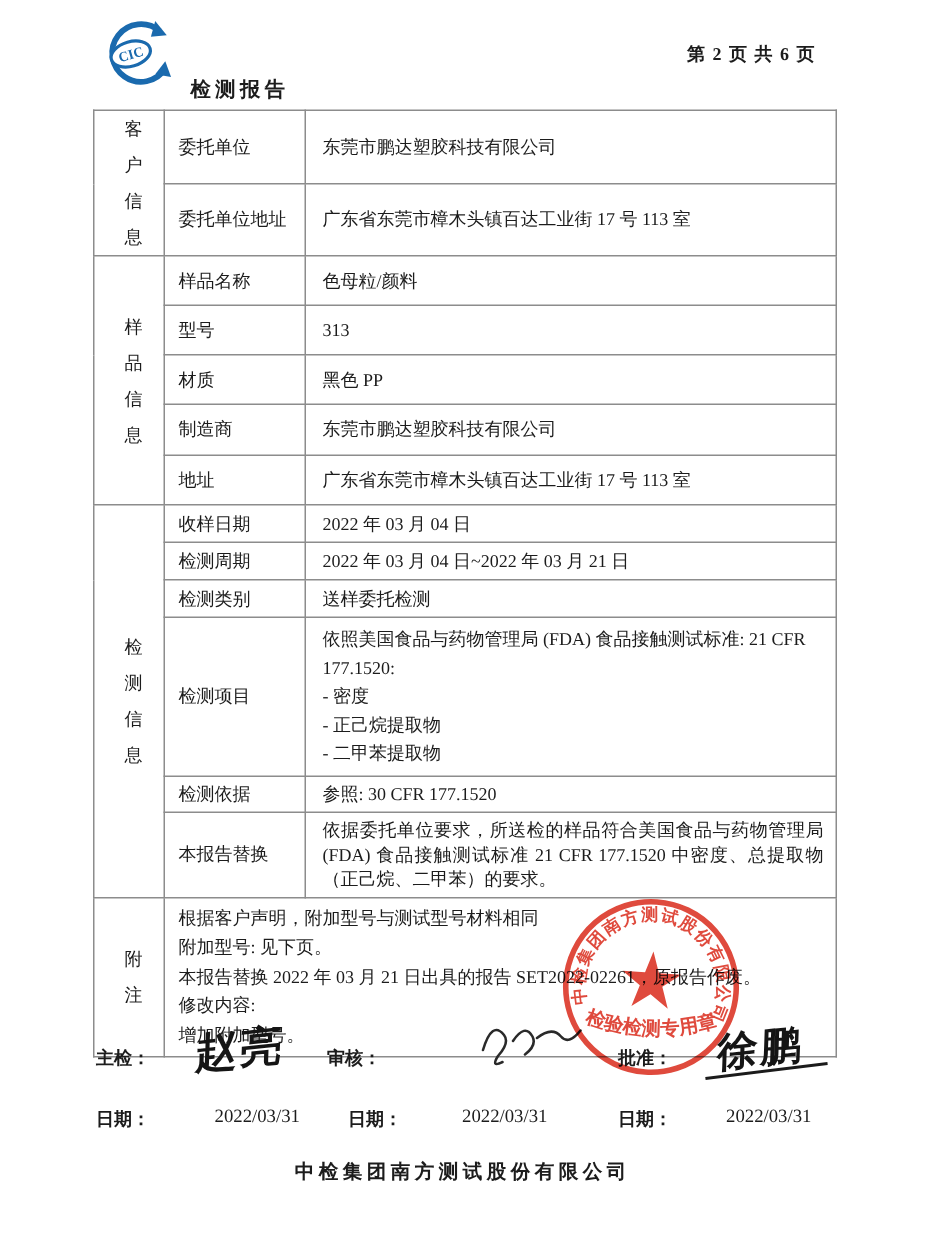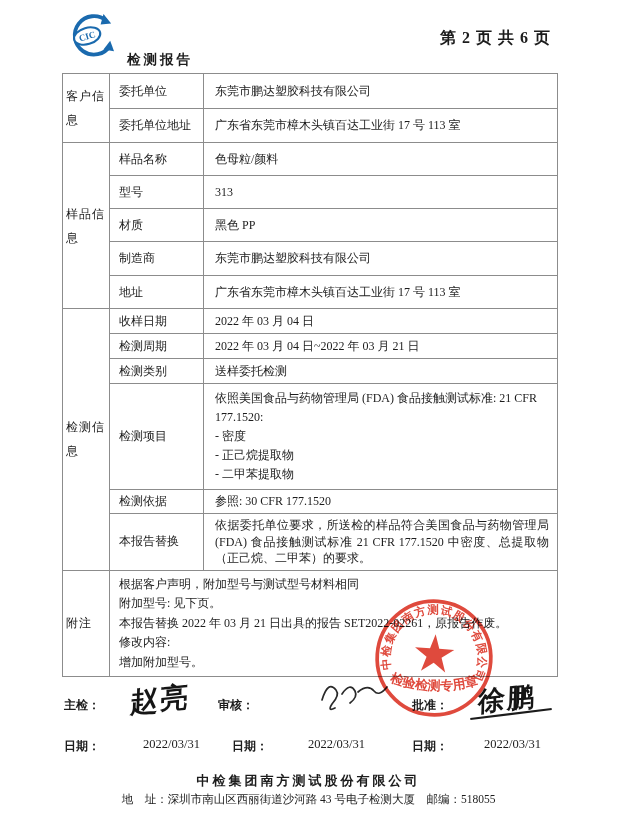--- a/index.html
+++ b/index.html
@@ -10,32 +10,32 @@
     background: #ffffff;
     font-family: "Liberation Serif", "DejaVu Serif", serif;
     color: #1c1c1c;
     overflow: hidden;
   }
 
   
   .hdr-logo { position:absolute; left:60px; top:12px; width:62px; height:48px; }
   .hdr-title { position:absolute; left:127px; top:27px; font-size:13.5px; font-weight:bold; letter-spacing:3px;margin-top:24px; }
   .hdr-no { position:absolute; left:231px; top:28px; font-size:12px; font-weight:bold; }
-  .hdr-page { position:absolute; left:440px; top:28px; font-size:16px; font-weight:bold; letter-spacing:1px;text-align:right; }
+  .hdr-page { position:absolute; left:458px; top:28px; font-size:12px; font-weight:bold; letter-spacing:1px;text-align:right; }
 
   
   table.report {
     position:absolute; left:62px; top:73px; width:495px;
     border-collapse:collapse; table-layout:fixed; font-size:12px;
   }
   table.report td { border:1px solid #8c8c8c; vertical-align:middle; }
   .col-group { width:47px; }
   .col-label { width:94px; }
   .col-value { width:354px; }
-  .group-cell { text-align:left; padding:0 3px; line-height:24px; letter-spacing:1px; }
+  .group-cell { text-align:right; padding:0 13px; line-height:24px; letter-spacing:1px; }
   .label-cell { padding:2px 4px 2px 9px; }
   .value-cell { padding:2px 8px 2px 11px; }
   .multiline { white-space:pre-line; line-height:19px; padding-top:5px; padding-bottom:5px; }
   .conclusion { text-align:justify; line-height:16.5px; padding-top:3px; padding-bottom:3px; }
   .note-cell { white-space:pre-line; line-height:19.5px; padding:4px 8px 4px 9px; vertical-align:top; }
   .h35{height:35px}.h34{height:34px}.h33{height:33px}.h25{height:25px}
   .h92{height:92px}.h24{height:24px}.h49{height:49px}.h99{height:99px}
 
   
   .sig-label { position:absolute; font-size:12px; font-weight:bold; }
@@ -183,15 +183,14 @@
         <textPath href="#ringArc" startOffset="1">中检集团南方测试股份有限公司</textPath>
       </text>
       <path d="M 60 37 l 4.49 13.82 14.53 0 -11.75 8.54 4.49 13.82 -11.76 -8.54 -11.76 8.54 4.49 -13.82 -11.75 -8.54 14.53 0 z" fill="#dd3a2c"></path>
       <text font-size="12.5" font-weight="bold" fill="#dd3a2c" font-family="Liberation Serif, DejaVu Serif, serif">
         <textPath href="#bannerArc" startOffset="2">检验检测专用章</textPath>
       </text>
     </g>
   </svg>
 
   <div class="ft-line ft-company">中检集团南方测试股份有限公司</div>
-  <div class="ft-line ft-address">地　址：深圳市南山区西丽街道沙河路 43 号电子检测大厦　邮编：518055</div>
 
 </div>
 
 </body></html>

